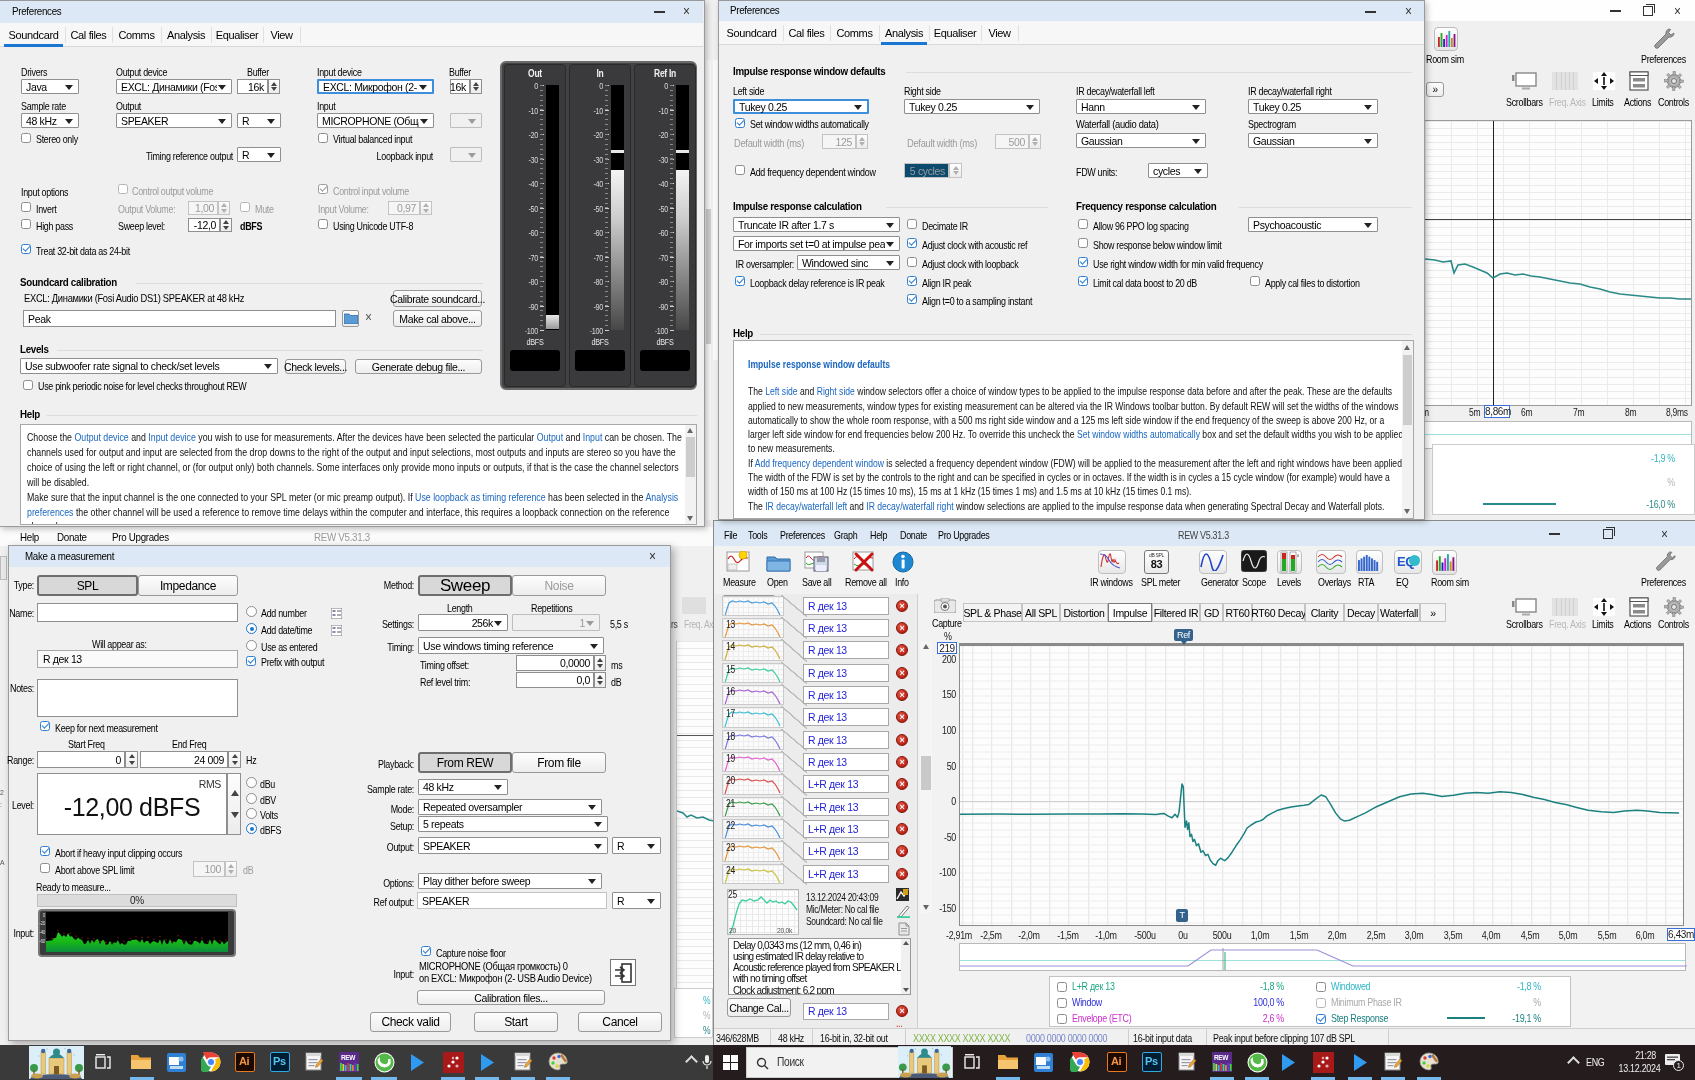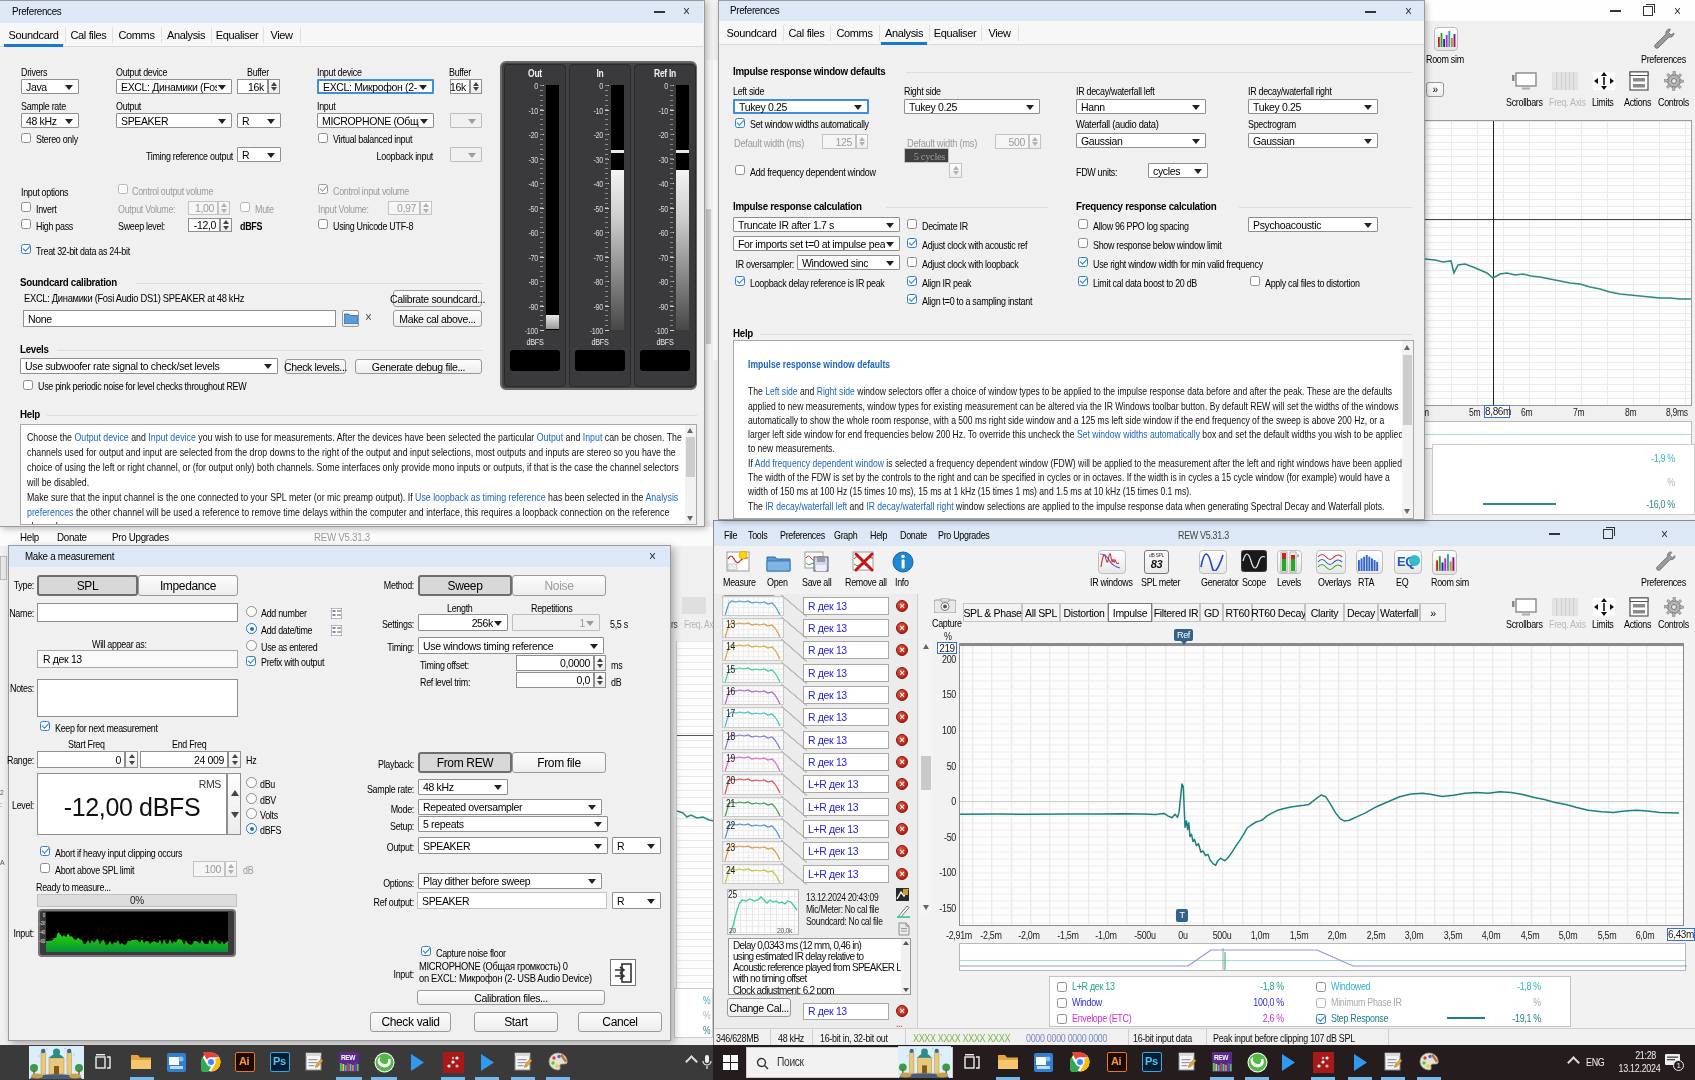--- a/index.html
+++ b/index.html
@@ -171,21 +171,21 @@
       <circle cx="11" cy="5.5" r="1.8" fill="#fff"></circle>
     </svg></div>
 <div class="ab" style="left:895px;top:576px;font-size:10.5px;color:#000;white-space:nowrap;transform:scaleX(0.85);transform-origin:left top;">Info</div>
 <div class="ab" style="left:1098px;top:550px;width:28px;height:24px;background:linear-gradient(#ffffff,#e7e7e7);border:1px solid #c0c0c0;border-radius:4px;box-sizing:border-box;"><svg width="22" height="20" viewBox="0 0 22 20">
       <path d="M2,16 q2,-14 4,-12 q2,10 3,6 q2,-12 3,-4 q1,8 2,2 q1,6 2,1 q2,5 4,3" fill="none" stroke="#cc3333" stroke-width="1.1"></path>
       <path d="M1,3 q6,0 9,6 t11,8" fill="none" stroke="#5555cc" stroke-width="1.1"></path>
     </svg></div>
 <div class="ab" style="left:1090px;top:576px;font-size:10.5px;color:#000;white-space:nowrap;transform:scaleX(0.85);transform-origin:left top;">IR windows</div>
 <div class="ab" style="left:1144px;top:550px;width:25px;height:24px;background:linear-gradient(#fff,#e9e9e9);border:1px solid #777;border-radius:3px;box-sizing:border-box;">
     <div style="position:absolute;left:0;top:1px;width:100%;text-align:center;font-size:5px;color:#333;">dB SPL</div>
-    <div style="position:absolute;left:0;top:7px;width:100%;text-align:center;font-size:11px;font-weight:bold;color:#111;font-style:italic;">83</div>
+    <div style="position:absolute;left:0;top:7px;width:100%;text-align:center;font-size:11px;font-weight:bold;color:#111;">83</div>
   </div>
 <div class="ab" style="left:1141px;top:576px;font-size:10.5px;color:#000;white-space:nowrap;transform:scaleX(0.85);transform-origin:left top;">SPL meter</div>
 <div class="ab" style="left:1199px;top:550px;width:28px;height:24px;background:linear-gradient(#ffffff,#e7e7e7);border:1px solid #c0c0c0;border-radius:4px;box-sizing:border-box;"><svg width="24" height="20" viewBox="0 0 24 20">
       <path d="M1,16 q5,-26 11,0 q3,12 11,-12" fill="none" stroke="#2244cc" stroke-width="1.6"></path>
     </svg></div>
 <div class="ab" style="left:1201px;top:576px;font-size:10.5px;color:#000;white-space:nowrap;transform:scaleX(0.85);transform-origin:left top;">Generator</div>
 <div class="ab" style="left:1241px;top:550px;width:26px;height:23px;"><svg width="26" height="22" viewBox="0 0 26 22">
       <rect x="0" y="0" width="26" height="22" rx="4" fill="#1a1a1a" stroke="#555"></rect>
       <path d="M2,11 q4,-14 8,0 t8,0 q2,-6 6,-4" fill="none" stroke="#eee" stroke-width="1.2"></path>
     </svg></div>
@@ -746,21 +746,21 @@
 <div class="ab" style="left:333px;top:220px;font-size:10.5px;color:#000;white-space:nowrap;transform:scaleX(0.85);transform-origin:left top;">Using Unicode UTF-8</div>
 <div class="ab" style="left:21px;top:244px;width:10px;height:10px;border:1.4px solid #2e7fd3;border-radius:2.5px;background:#fff;box-sizing:border-box;">
     <span style="position:absolute;left:0.8px;top:1.2px;width:5.6px;height:3px;border-left:1.8px solid #2e7fd3;border-bottom:1.8px solid #2e7fd3;transform:rotate(-47deg);"></span>
   </div>
 <div class="ab" style="left:36px;top:245px;font-size:10.5px;color:#000;white-space:nowrap;transform:scaleX(0.85);transform-origin:left top;">Treat 32-bit data as 24-bit</div>
 <div class="ab" style="left:20px;top:276px;font-size:11.5px;color:#000;white-space:nowrap;font-weight:bold;transform:scaleX(0.85);transform-origin:left top;">Soundcard calibration</div>
 <div class="ab" style="left:135.8825px;top:283px;width:347.1175px;height:1px;background:#dcdcdc;"></div>
 <div class="ab" style="left:24px;top:292px;font-size:11px;color:#000;white-space:nowrap;transform:scaleX(0.85);transform-origin:left top;">EXCL: Динамики (Fosi Audio DS1) SPEAKER at 48 kHz</div>
 <div class="ab" style="left:393px;top:290px;width:89px;height:17px;background:linear-gradient(#fdfdfd,#ededed);border:1px solid #999;border-radius:3px;box-sizing:border-box;display:flex;align-items:center;justify-content:center;font-size:10.5px;color:#000;font-weight:normal;white-space:nowrap;">Calibrate soundcard...</div>
 <div class="ab" style="left:23px;top:310px;width:313px;height:17px;background:#fff;border:1px solid #8f8f8f;box-sizing:border-box;">
-    <span style="position:absolute;left:4px;top:2px;font-size:10.5px;color:#000;">None</span>
+    <span style="position:absolute;left:4px;top:2px;font-size:10.5px;color:#000;">Peak</span>
   </div>
 <div class="ab" style="left:342px;top:310px;width:17px;height:17px;background:linear-gradient(#fdfdfd,#ededed);border:1px solid #999;border-radius:2px;box-sizing:border-box;display:flex;align-items:center;justify-content:center;">
     <svg width="14" height="11" viewBox="0 0 14 11">
       <path d="M0,1 h5 l1.5,1.5 h7.5 v8.5 h-14 z" fill="#5b9bd5" stroke="#2f6da8" stroke-width="0.8"></path>
     </svg>
   </div>
 <div class="ab" style="left:365px;top:309px;font-size:14px;color:#555;white-space:nowrap;transform:scaleX(0.85);transform-origin:left top;">×</div>
 <div class="ab" style="left:393px;top:310px;width:89px;height:17px;background:linear-gradient(#fdfdfd,#ededed);border:1px solid #999;border-radius:3px;box-sizing:border-box;display:flex;align-items:center;justify-content:center;font-size:10.5px;color:#000;font-weight:normal;white-space:nowrap;">Make cal above...</div>
 <div class="ab" style="left:20px;top:343px;font-size:11.5px;color:#000;white-space:nowrap;font-weight:bold;transform:scaleX(0.85);transform-origin:left top;">Levels</div>
 <div class="ab" style="left:57.394999999999996px;top:350px;width:425.605px;height:1px;background:#dcdcdc;"></div>
@@ -938,21 +938,21 @@
 <div class="ab" style="left:1076px;top:133px;width:130px;height:15px;background:#fff;border:1px solid #8f8f8f;box-sizing:border-box;border-radius:1px;">
     <span style="position:absolute;left:4px;right:14px;top:50%;transform:translateY(-50%);font-size:10.5px;color:#000;white-space:nowrap;overflow:hidden;text-align:left;">Gaussian</span>
     <span style="position:absolute;right:5px;top:50%;margin-top:-2px;width:0;height:0;border-left:4px solid transparent;border-right:4px solid transparent;border-top:5px solid #222;"></span>
   </div>
 <div class="ab" style="left:1248px;top:133px;width:130px;height:15px;background:#fff;border:1px solid #8f8f8f;box-sizing:border-box;border-radius:1px;">
     <span style="position:absolute;left:4px;right:14px;top:50%;transform:translateY(-50%);font-size:10.5px;color:#000;white-space:nowrap;overflow:hidden;text-align:left;">Gaussian</span>
     <span style="position:absolute;right:5px;top:50%;margin-top:-2px;width:0;height:0;border-left:4px solid transparent;border-right:4px solid transparent;border-top:5px solid #222;"></span>
   </div>
 <div class="ab" style="left:735px;top:165px;width:10px;height:10px;border:1.4px solid #8c8c8c;border-radius:2.5px;background:#fff;box-sizing:border-box;"></div>
 <div class="ab" style="left:750px;top:166px;font-size:10.5px;color:#000;white-space:nowrap;transform:scaleX(0.85);transform-origin:left top;">Add frequency dependent window</div>
-<div class="ab" style="left:904px;top:148px;width:45px;height:15px;background:#404040;border:1px solid #c3c3c3;box-sizing:border-box;font-family:Liberation Serif, serif;">
+<div class="ab" style="left:904px;top:163px;width:45px;height:15px;background:#0c4a6e;border:1px solid #c3c3c3;box-sizing:border-box;">
     <span style="position:absolute;right:3px;top:50%;transform:translateY(-50%);font-size:10.5px;color:#9b9b9b;">5 cycles</span>
   </div>
 <div class="ab" style="left:949px;top:163px;width:13px;height:15px;background:linear-gradient(#fdfdfd,#ececec);border:1px solid #c3c3c3;box-sizing:border-box;">
     <span style="position:absolute;left:50%;top:27%;transform:translate(-50%,-50%);width:0;height:0;border-left:3px solid transparent;border-right:3px solid transparent;border-bottom:4px solid #b0b0b0;"></span>
     <span style="position:absolute;left:50%;top:73%;transform:translate(-50%,-50%);width:0;height:0;border-left:3px solid transparent;border-right:3px solid transparent;border-top:4px solid #b0b0b0;"></span>
   </div>
 <div class="ab" style="left:1076px;top:166px;font-size:10.5px;color:#000;white-space:nowrap;transform:scaleX(0.85);transform-origin:left top;">FDW units:</div>
 <div class="ab" style="left:1148px;top:163px;width:60px;height:15px;background:#fff;border:1px solid #8f8f8f;box-sizing:border-box;border-radius:1px;">
     <span style="position:absolute;left:4px;right:14px;top:50%;transform:translateY(-50%);font-size:10.5px;color:#000;white-space:nowrap;overflow:hidden;text-align:left;">cycles</span>
     <span style="position:absolute;right:5px;top:50%;margin-top:-2px;width:0;height:0;border-left:4px solid transparent;border-right:4px solid transparent;border-top:5px solid #222;"></span>
@@ -1023,21 +1023,21 @@
     <span style="position:absolute;left:1px;top:14px;width:9px;height:70px;background:#cdcdcd;"></span>
   </div>
 <div class="ab" style="left:8px;top:545px;width:663px;height:496px;background:#f0f0f0;border:1px solid #9a9a9a;box-sizing:border-box;box-shadow:3px 3px 8px rgba(0,0,0,0.3);"></div>
 <div class="ab" style="left:9px;top:546px;width:661px;height:21px;background:#dce8f5;"></div>
 <div class="ab" style="left:25px;top:550px;font-size:11.5px;color:#000;white-space:nowrap;transform:scaleX(0.85);transform-origin:left top;">Make a measurement</div>
 <div class="ab" style="left:649px;top:548px;font-size:14px;color:#333;white-space:nowrap;transform:scaleX(0.85);transform-origin:left top;">×</div>
 <div class="ab" style="left:8px;top:579px;font-size:10.5px;color:#000;white-space:nowrap;width:26px;text-align:right;transform:scaleX(0.85);transform-origin:right top;">Type:</div>
 <div class="ab" style="left:37px;top:575px;width:101px;height:21px;background:#d8d8d8;border:2px solid #6e6e6e;border-radius:3px;box-sizing:border-box;display:flex;align-items:center;justify-content:center;font-size:12px;color:#000;font-weight:normal;white-space:nowrap;">SPL</div>
 <div class="ab" style="left:138px;top:575px;width:100px;height:21px;background:linear-gradient(#fdfdfd,#ededed);border:1px solid #999;border-radius:3px;box-sizing:border-box;display:flex;align-items:center;justify-content:center;font-size:12px;color:#000;font-weight:normal;white-space:nowrap;">Impedance</div>
 <div class="ab" style="left:350px;top:579px;font-size:10.5px;color:#000;white-space:nowrap;width:64px;text-align:right;transform:scaleX(0.85);transform-origin:right top;">Method:</div>
-<div class="ab" style="left:418px;top:575px;width:94px;height:21px;background:#d8d8d8;border:2px solid #6e6e6e;border-radius:3px;box-sizing:border-box;display:flex;align-items:center;justify-content:center;font-size:12px;color:#000;font-weight:normal;white-space:nowrap;">Sweep</div>
+<div class="ab" style="left:418px;top:575px;width:94px;height:21px;background:#d8d8d8;border:2px solid #6e6e6e;border-radius:3px;box-sizing:border-box;display:flex;align-items:center;justify-content:center;font-size:17px;color:#000;font-weight:normal;white-space:nowrap;">Sweep</div>
 <div class="ab" style="left:512px;top:575px;width:94px;height:21px;background:linear-gradient(#fdfdfd,#ededed);border:1px solid #999;border-radius:3px;box-sizing:border-box;display:flex;align-items:center;justify-content:center;font-size:12px;color:#9b9b9b;font-weight:normal;white-space:nowrap;">Noise</div>
 <div class="ab" style="left:4px;top:607px;font-size:10.5px;color:#000;white-space:nowrap;width:30px;text-align:right;transform:scaleX(0.85);transform-origin:right top;">Name:</div>
 <div class="ab" style="left:37px;top:603px;width:201px;height:19px;background:#fff;border:1px solid #8f8f8f;box-sizing:border-box;"></div>
 <div class="ab" style="left:246px;top:606px;width:11px;height:11px;border:1.4px solid #8c8c8c;border-radius:50%;background:#fff;box-sizing:border-box;"></div>
 <div class="ab" style="left:261px;top:607px;font-size:10.5px;color:#000;white-space:nowrap;transform:scaleX(0.85);transform-origin:left top;">Add number</div>
 <div class="ab" style="left:246px;top:623px;width:11px;height:11px;border:1.6px solid #1d74c9;border-radius:50%;background:#fff;box-sizing:border-box;">
     <span style="position:absolute;left:50%;top:50%;transform:translate(-50%,-50%);width:4px;height:4px;border-radius:50%;background:#1d74c9;"></span>
   </div>
 <div class="ab" style="left:261px;top:624px;font-size:10.5px;color:#000;white-space:nowrap;transform:scaleX(0.85);transform-origin:left top;">Add date/time</div>
 <div class="ab" style="left:246px;top:640px;width:11px;height:11px;border:1.4px solid #8c8c8c;border-radius:50%;background:#fff;box-sizing:border-box;"></div>

